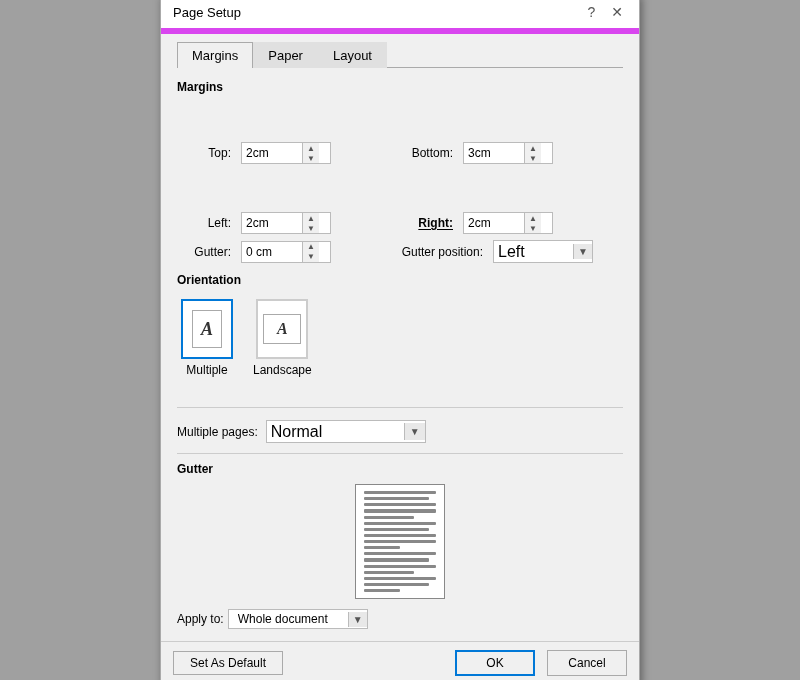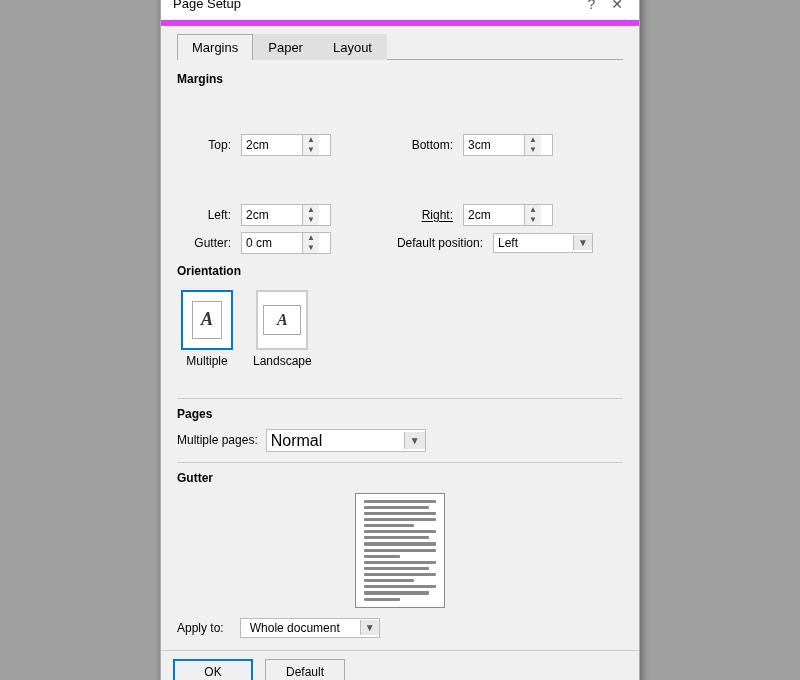--- a/index.html
+++ b/index.html
@@ -89,20 +89,21 @@
       margin-top: 48px;
     }
     .margins-grid .label {
       text-align: right;
       padding-right: 6px;
       font-size: 12px;
     }
     .margins-grid .label.underline {
       text-decoration: underline;
       text-underline-offset: 2px;
+      font-weight: bold;
     }
     .spin-input {
       display: flex;
       align-items: center;
       border: 1px solid #bbb;
       background: #fff;
       width: 90px;
     }
     .spin-input input {
       border: none;
@@ -146,21 +147,21 @@
       display: flex;
       align-items: center;
       border: 1px solid #bbb;
       background: #fff;
       width: 100px;
     }
     .dropdown select {
       border: none;
       outline: none;
       background: transparent;
-      font-size: 12px;
+      font-size: 16px;
       padding: 2px 4px;
       width: 100%;
       appearance: none;
       cursor: pointer;
     }
     .dropdown-arrow {
       background: #e8e8e8;
       border-left: 1px solid #bbb;
       padding: 2px 4px;
       font-size: 10px;
@@ -296,21 +297,21 @@
       border-radius: 1px;
     }
     .preview-line.short { width: 70%; }
     .preview-line.medium { width: 90%; }
     .preview-line.full { width: 100%; }
     .preview-line.xshort { width: 50%; }
     
     .apply-row {
       display: flex;
       align-items: center;
-      gap: 16px;
+      gap: 4px;
     }
     .apply-label { font-size: 12px; }
     .apply-dropdown {
       display: flex;
       align-items: center;
       border: 1px solid #bbb;
       background: #fff;
       width: 140px;
     }
     .apply-dropdown select {
@@ -415,21 +416,21 @@
     <div class="gutter-row">
       <span class="label">Gutter:</span>
       <div class="spin-input">
         <input type="text" value="0 cm" style="">
         <div class="spin-btns">
           <button class="spin-btn">▲</button>
           <button class="spin-btn">▼</button>
         </div>
       </div>
       <span></span>
-      <span class="label">Default position:</span>
+      <span class="label">Gutter position:</span>
       <div class="dropdown">
         <select>
           <option>Left</option>
           <option>Top</option>
           <option>Right</option>
         </select>
         <div class="dropdown-arrow">▼</div>
       </div>
       <span></span>
     </div>
@@ -450,21 +451,20 @@
             <div class="landscape-icon">
                 <em>A</em>
               </div>
           </div>
           <span class="orient-label">Landscape</span>
         </div>
       </div>
     </div>
 
     <div class="pages-section">
-      <div class="section-label">Pages</div>
       <div class="pages-row">
         <span class="pages-label">Multiple pages:</span>
         <div class="pages-dropdown">
           <select>
             <option>Normal</option>
             <option>Mirror margins</option>
             <option>2 pages per sheet</option>
             <option>Book fold</option>
           </select>
           <div class="dropdown-arrow">▼</div>
@@ -504,18 +504,21 @@
           <option>Whole document</option>
           <option>This section</option>
           <option>This point forward</option>
         </select>
         <div class="dropdown-arrow">▼</div>
       </div>
     </div>
   </div>
 
   <div class="dialog-footer">
+    <div class="footer-left">
+      <button class="btn">Set As Default</button>
+    </div>
     <div class="footer-right">
       <button class="btn primary">OK</button>
-      <button class="btn">Default</button>
+      <button class="btn">Cancel</button>
     </div>
   </div>
 </div>
 
 </body></html>

